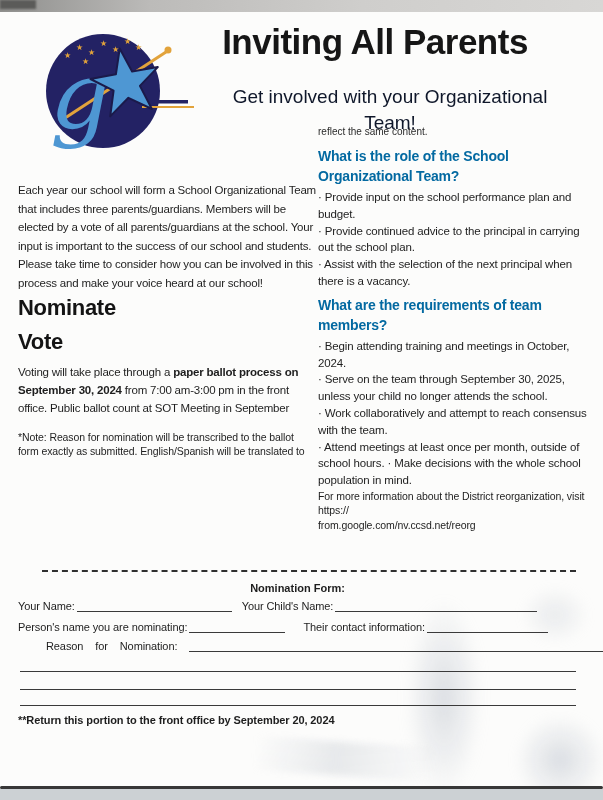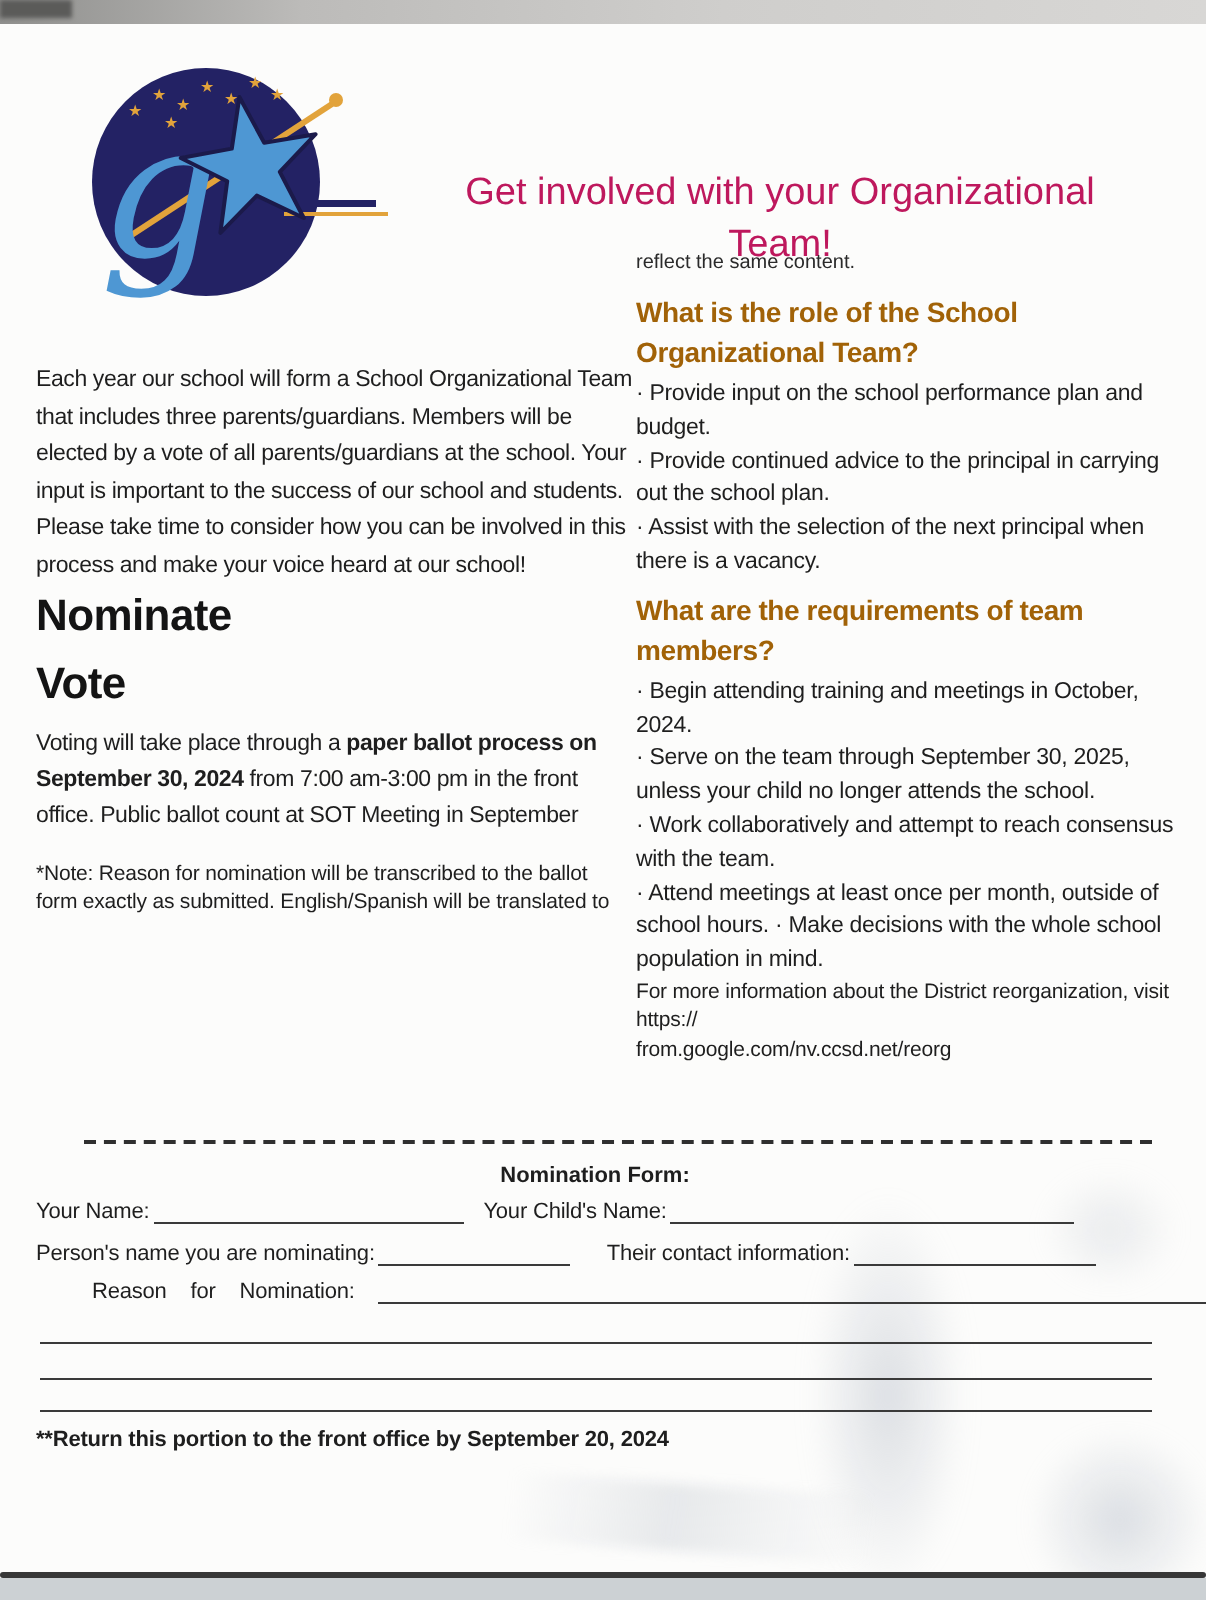--- a/index.html
+++ b/index.html
@@ -22,35 +22,35 @@
     background:linear-gradient(95deg, rgba(200,205,212,0) 0%, rgba(200,205,212,0.4) 45%, rgba(200,205,212,0) 100%);
     filter:blur(3px); transform:rotate(4deg); }
   .smudge4 { position:absolute; left:520px; top:585px; width:70px; height:60px;
     background:radial-gradient(ellipse at center, rgba(200,205,212,0.35), rgba(200,205,212,0) 70%); filter:blur(5px); }
 
   
   .logo { position:absolute; left:38px; top:24px; }
   .title { position:absolute; left:160px; top:22px; width:430px; text-align:center;
     font-size:35px; font-weight:bold; letter-spacing:-0.5px; color:#161616; }
   .subtitle { position:absolute; left:225px; top:84px; width:330px; text-align:center;
-    font-size:19px; line-height:26px; color:#be185d; }
+    font-size:19px; line-height:26px; color:#0f172a; }
   .fragment { position:absolute; left:318px; top:126px; font-size:10px; color:#2a2a2a; }
 
   
   .left-col { position:absolute; left:18px; top:181px; width:298px;
     font-size:11.5px; line-height:18.5px; letter-spacing:-0.2px; }
   .left-col p { margin:0; }
   .left-col h2 { font-size:22px; line-height:26px; margin:3px 0 8px 0; letter-spacing:-0.3px; color:#141414; }
   .left-col .body-para { margin-bottom:2px; line-height:18px; }
   .left-col .note { font-size:10.5px; line-height:14px; margin-top:13px; letter-spacing:-0.1px; }
 
   .right-col { position:absolute; left:318px; top:146px; width:278px;
     font-size:11.5px; line-height:16.8px; letter-spacing:-0.15px; }
   .right-col p { margin:0; }
-  .right-col h3 { font-size:14px; line-height:20px; margin:0 0 3px 0; letter-spacing:-0.2px; color:#a16207; }
+  .right-col h3 { font-size:14px; line-height:20px; margin:0 0 3px 0; letter-spacing:-0.2px; color:#0369a1; }
   .right-col h3.second { margin-top:5px; }
   .more-info { font-size:10.5px; line-height:14.5px; margin-top:9px; letter-spacing:-0.1px; }
 
   
   .divider { position:absolute; left:42px; top:570px; width:534px; height:0;
     border-top:2px dashed #2f2f2f; }
   .form-heading { position:absolute; left:0; top:582px; width:595px; text-align:center;
     font-size:11px; font-weight:bold; }
   .frow { position:absolute; left:18px; height:13px; display:flex; align-items:flex-end;
     font-size:11px; letter-spacing:-0.1px; }
@@ -88,20 +88,21 @@
           <text x="50" y="31">★</text>
         <text x="62" y="22">★</text>
           <text x="74" y="28">★</text>
           <text x="86" y="20">★</text>
         <text x="44" y="40">★</text>
           <text x="97" y="26">★</text>
       </g>
     </svg>
   </div>
 
+  <div class="title">Inviting All Parents</div>
 
   <div class="subtitle">
     <span>Get involved with your Organizational</span><br>
     <span>Team!</span>
   </div>
 
   <div class="fragment">reflect the same content.</div>
 
   <div class="left-col">
     <p class="intro">Each year our school will form a School Organizational Team that includes three parents/guardians. Members will be elected by a vote of all parents/guardians at the school. Your input is important to the success of our school and students. Please take time to consider how you can be involved in this process and make your voice heard at our school!</p>

